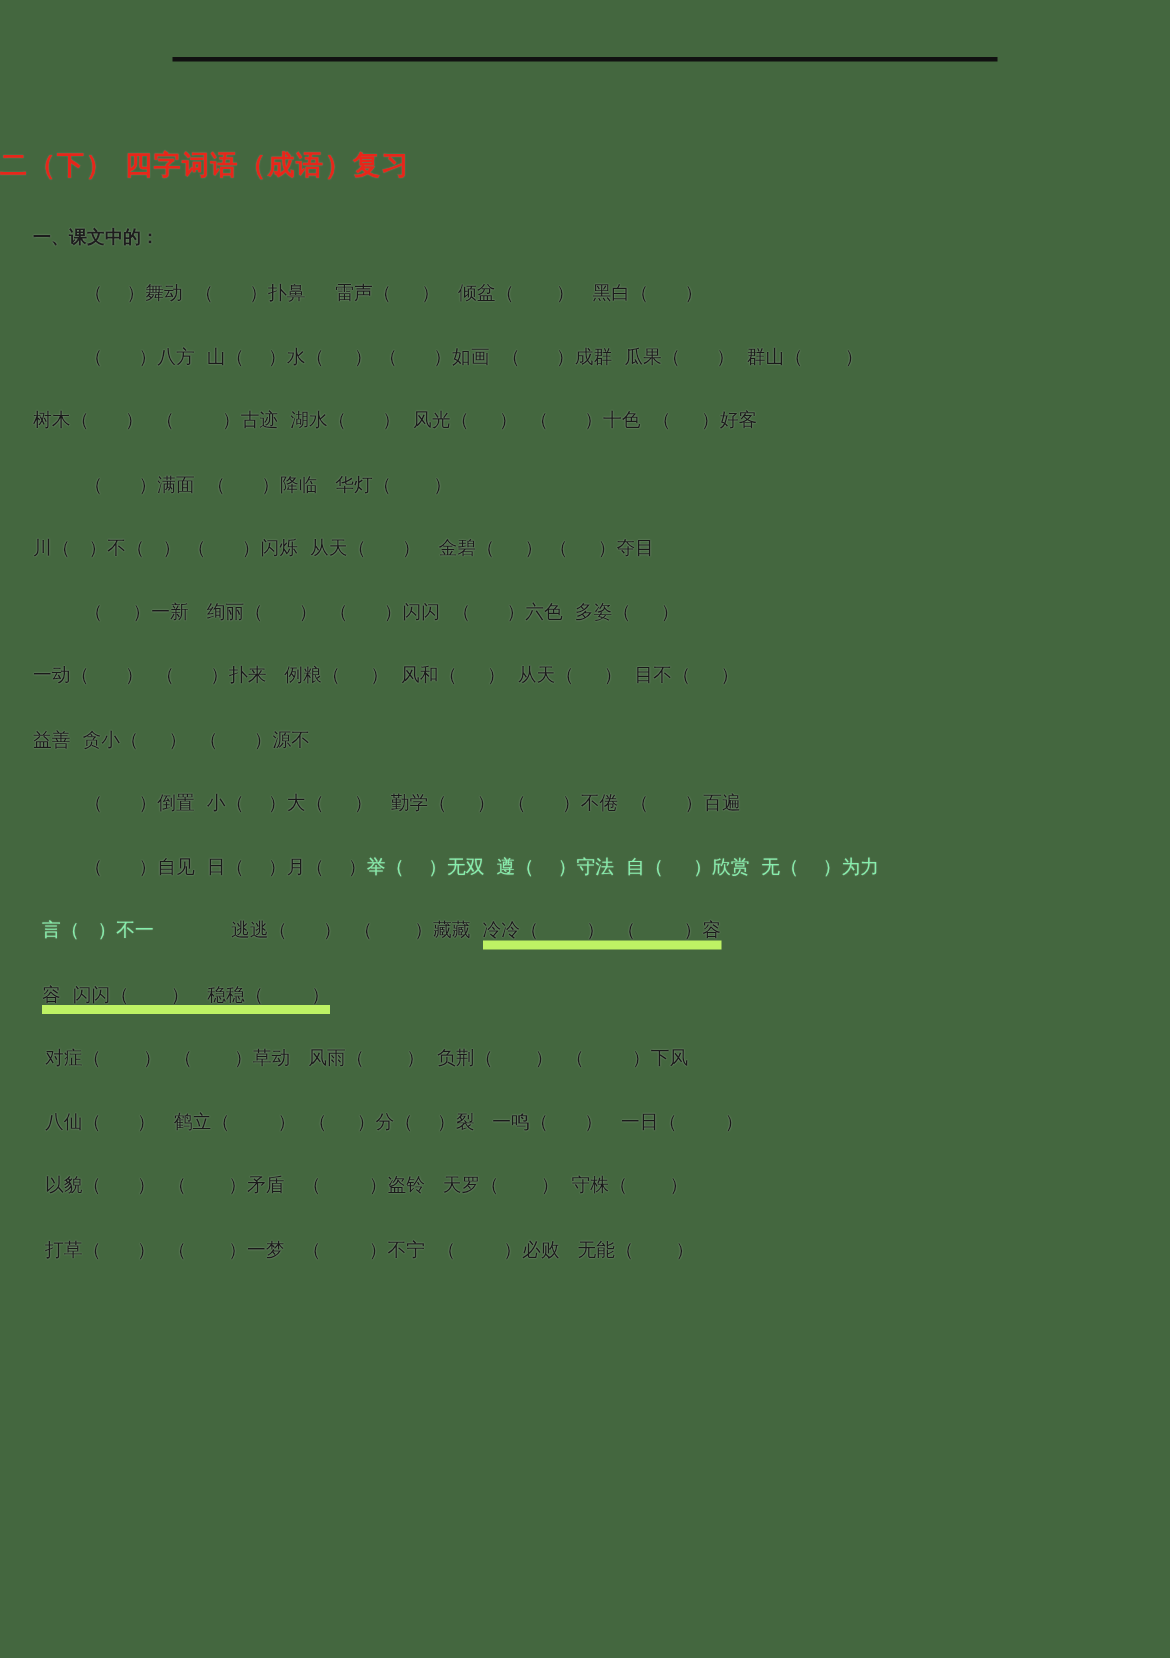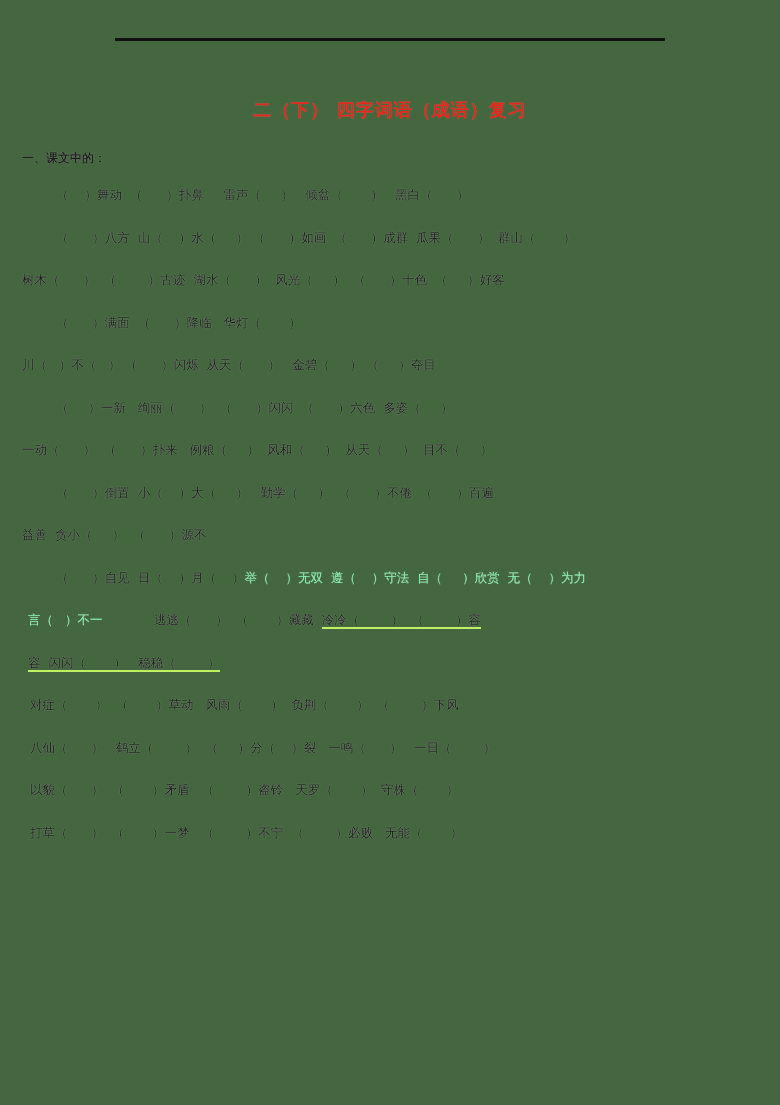--- a/index.html
+++ b/index.html
@@ -27,21 +27,21 @@
     top: 38px;
     width: 550px;
     height: 3px;
     background: #111111;
   }
   .doc-title {
     position: absolute;
     left: 0;
     top: 98px;
     width: 780px;
-    text-align: center;
+    text-align: left;
     font-size: 18px;
     font-weight: bold;
     letter-spacing: 1px;
     color: #e8261a;
     text-shadow: 0 0 1px rgba(255,255,255,0.25);
   }
   .section-head {
     position: absolute;
     left: 22px;
     top: 150px;
@@ -66,21 +66,21 @@
     text-shadow: 0 0 1px rgba(255,255,255,0.5);
   }
   .ln .seg {
     color: #1a1a1a;
   }
   .ln .seg.red {
     color: #86efac;
     text-shadow: 0 0 1px rgba(255,255,255,0.35);
   }
   .ln .seg.ul {
-    border-bottom: 2px solid #bef264;
+    border-bottom: 6px solid #bef264;
   }
   .ind-1 { padding-left: 56px; }
   .ind-2 { padding-left: 22px; }
   .ind-3 { padding-left: 28px; }
   .ind-4 { padding-left: 30px; }
 </style>
 </head>
 <body>
 
 <div class="page">
@@ -92,22 +92,22 @@
   <div class="section-head">一、课文中的：</div>
 
   <div class="lines">
       <div class="ln ind-1"><span class="seg">（    ）舞动  （      ）扑鼻     雷声（     ）   倾盆（       ）   黑白（      ）</span></div>
       <div class="ln ind-1"><span class="seg">（      ）八方  山（    ）水（     ） （      ）如画  （      ）成群  瓜果（      ）  群山（       ）</span></div>
       <div class="ln ind-2"><span class="seg">树木（      ）  （        ）古迹  湖水（      ）  风光（     ）  （      ）十色  （     ）好客</span></div>
       <div class="ln ind-1"><span class="seg">（      ）满面  （      ）降临   华灯（       ）</span></div>
       <div class="ln ind-2"><span class="seg">川（   ）不（   ） （      ）闪烁  从天（      ）   金碧（     ） （     ）夺目</span></div>
       <div class="ln ind-1"><span class="seg">（     ）一新   绚丽（      ）  （      ）闪闪  （      ）六色  多姿（     ）</span></div>
       <div class="ln ind-2"><span class="seg">一动（      ）  （      ）扑来   例粮（     ）  风和（     ）  从天（     ）  目不（     ）</span></div>
+      <div class="ln ind-2"><span class="seg">益善  贪小（     ）  （      ）源不</span></div>
       <div class="ln ind-1"><span class="seg">（      ）倒置  小（    ）大（     ）   勤学（     ）  （      ）不倦  （      ）百遍</span></div>
-      <div class="ln ind-2"><span class="seg">益善  贪小（     ）  （      ）源不</span></div>
       <div class="ln ind-1"><span class="seg">（      ）自见  日（    ）月（    ）</span><span class="seg red">举（    ）无双  遵（    ）守法  自（     ）欣赏  无（    ）为力</span></div>
       <div class="ln ind-3"><span class="seg red">言（   ）不一</span><span class="seg">             逃逃（      ）  （       ）藏藏  </span><span class="seg ul">冷冷（        ）  （        ）容</span></div>
       <div class="ln ind-3"><span class="seg ul">容  闪闪（       ）   稳稳（        ）</span></div>
       <div class="ln ind-4"><span class="seg">对症（       ）  （       ）草动   风雨（       ）  负荆（       ）  （        ）下风</span></div>
       <div class="ln ind-4"><span class="seg">八仙（      ）   鹤立（        ）  （     ）分（    ）裂   一鸣（      ）   一日（        ）</span></div>
       <div class="ln ind-4"><span class="seg">以貌（      ）  （       ）矛盾   （        ）盗铃   天罗（       ）  守株（       ）</span></div>
       <div class="ln ind-4"><span class="seg">打草（      ）  （       ）一梦   （        ）不宁  （        ）必败   无能（       ）</span></div>
     </div>
 
 </div>

